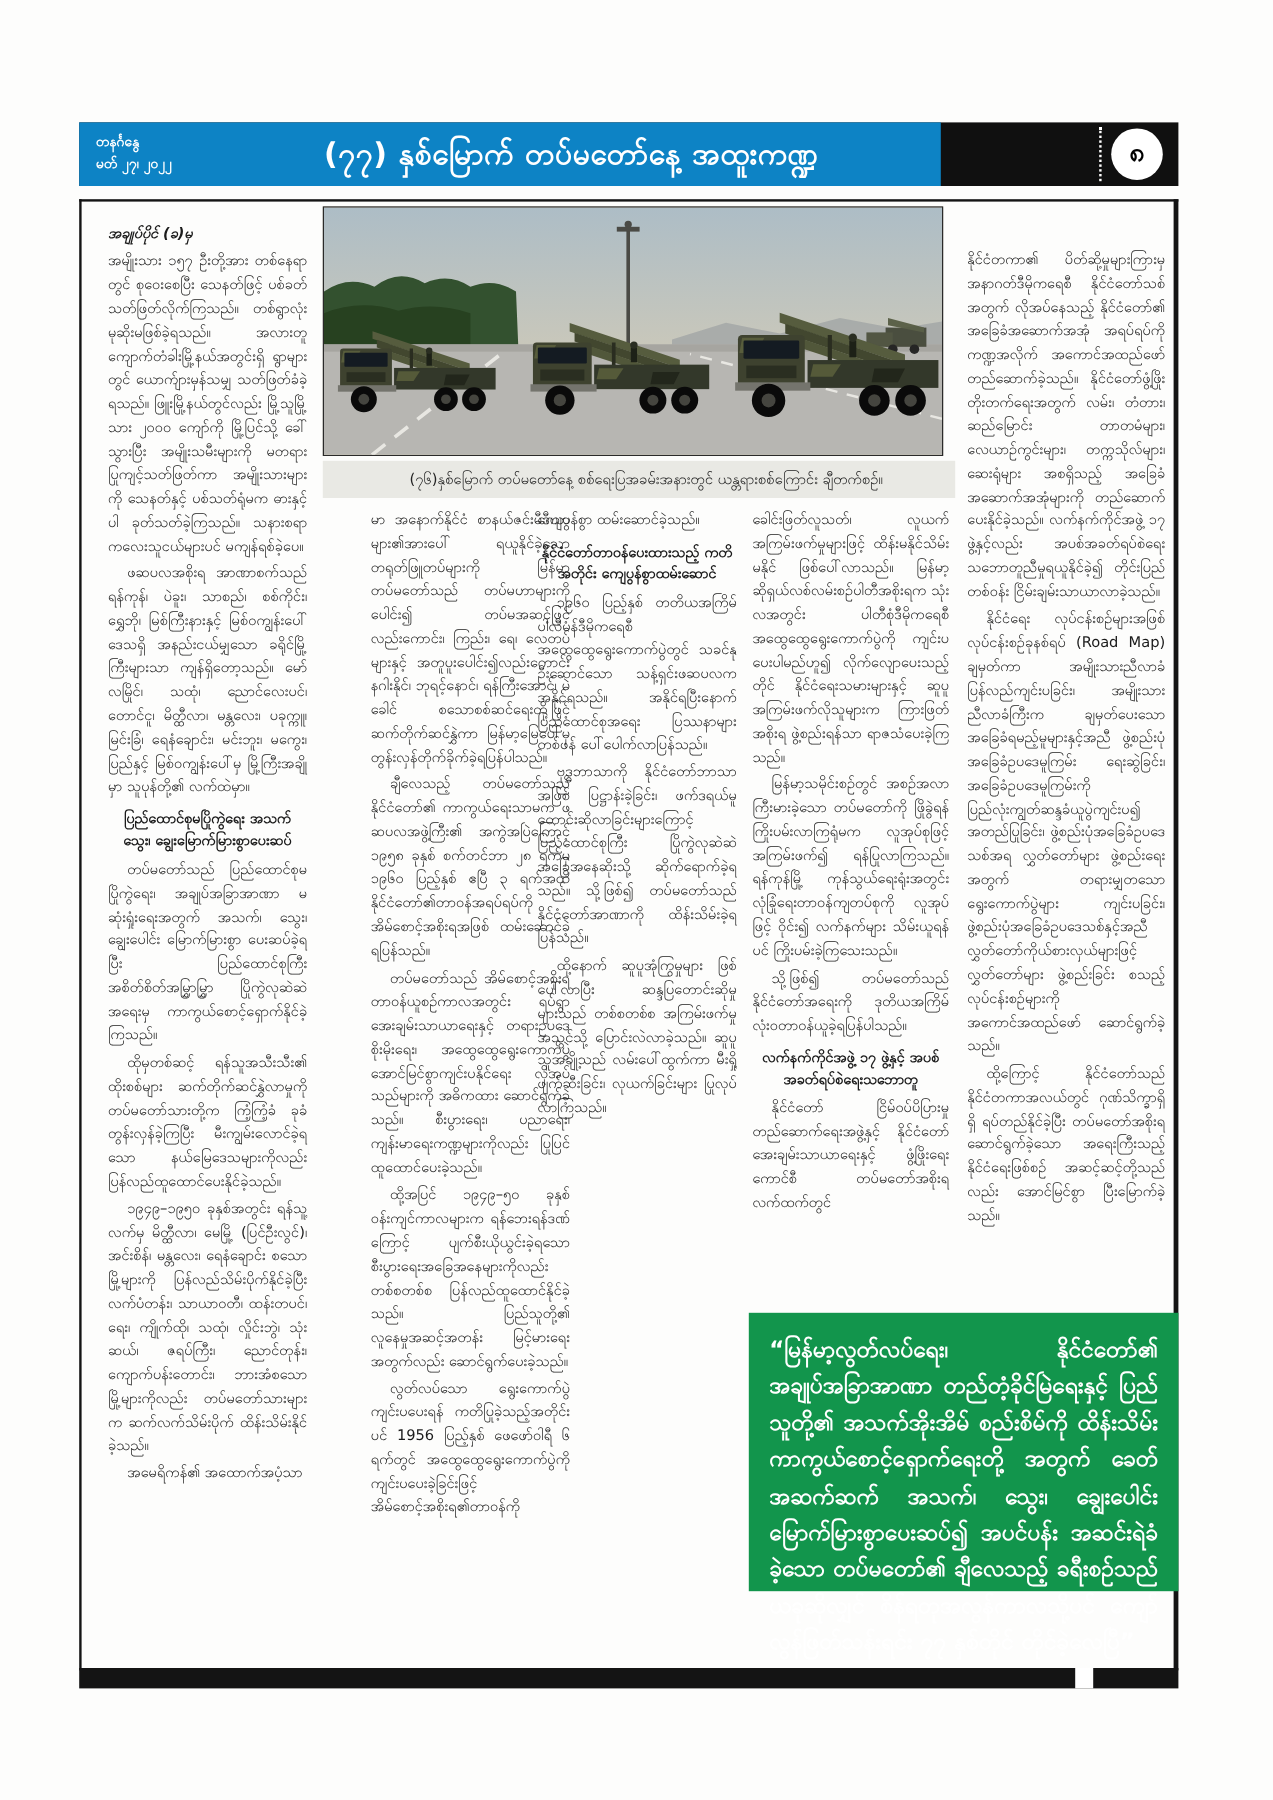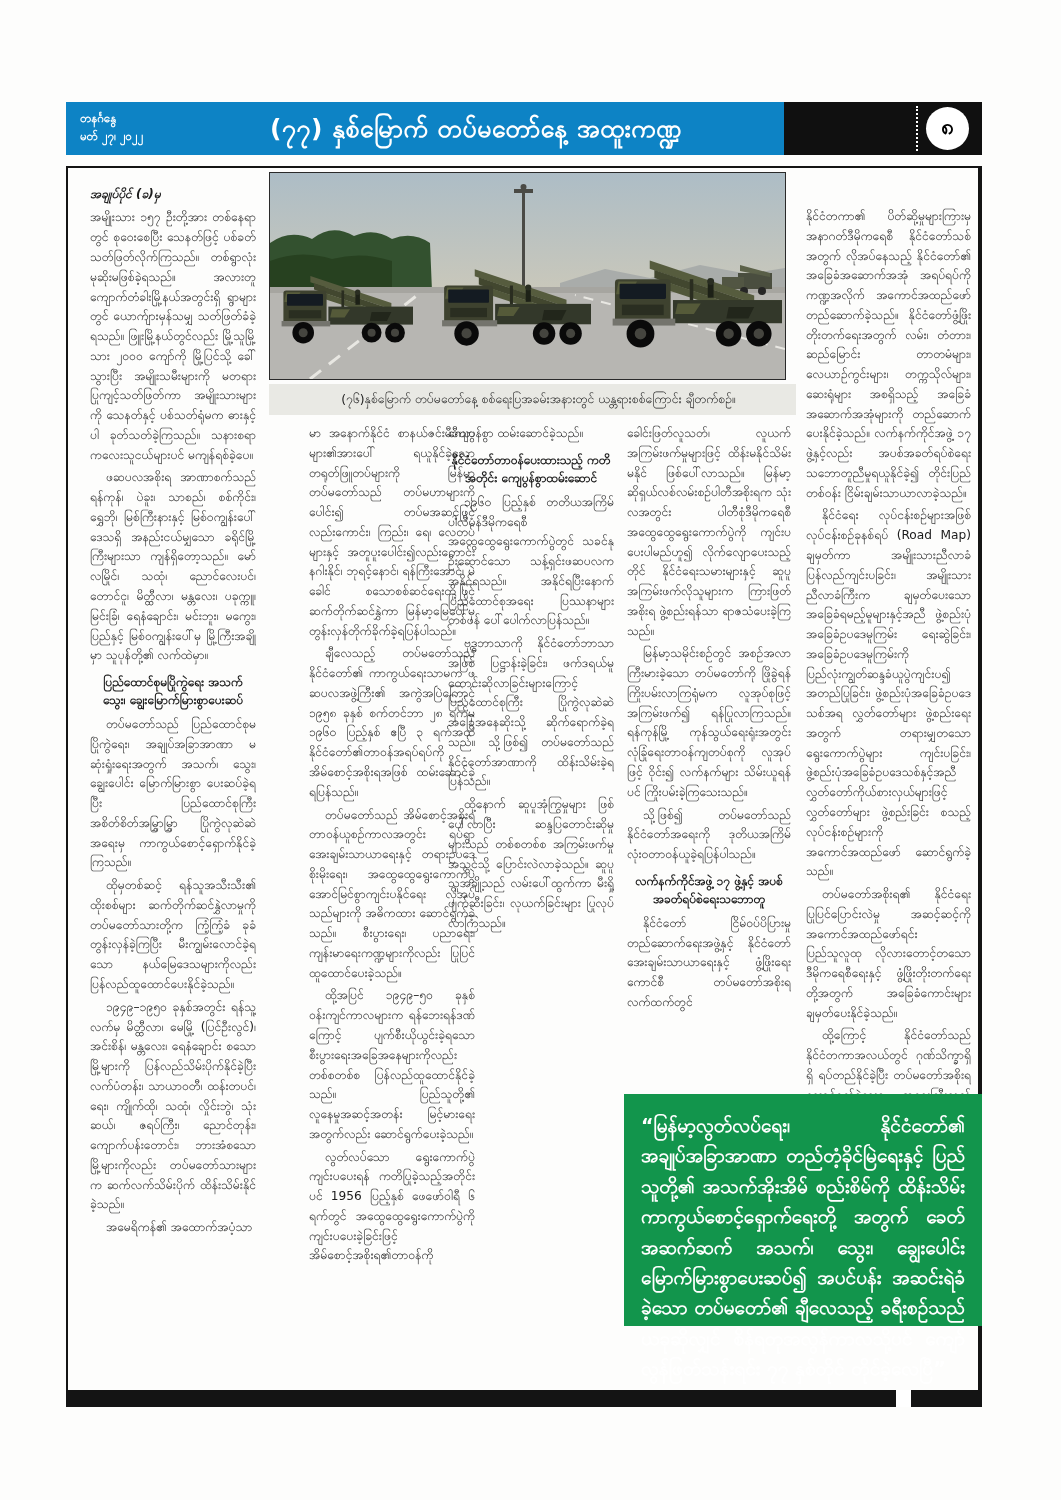--- a/index.html
+++ b/index.html
@@ -147,20 +147,19 @@
     <p class="para para-first">ခေါင်းဖြတ်လူသတ်၊ လူယက် အကြမ်းဖက်မှုများဖြင့် ထိန်းမနိုင်သိမ်းမနိုင် ဖြစ်ပေါ်လာသည်။ မြန်မာ့ဆိုရှယ်လစ်လမ်းစဉ်ပါတီအစိုးရက သုံးလအတွင်း ပါတီစုံဒီမိုကရေစီ အထွေထွေရွေးကောက်ပွဲကို ကျင်းပပေးပါမည်ဟူ၍ လိုက်လျောပေးသည့်တိုင် နိုင်ငံရေးသမားများနှင့် ဆူပူအကြမ်းဖက်လိုသူများက ကြားဖြတ်အစိုးရ ဖွဲ့စည်းရန်သာ ရာဇသံပေးခဲ့ကြသည်။</p>
     <p class="para">မြန်မာ့သမိုင်းစဉ်တွင် အစဉ်အလာကြီးမားခဲ့သော တပ်မတော်ကို ဖြိုခွဲရန် ကြိုးပမ်းလာကြရုံမက လူအုပ်စုဖြင့် အကြမ်းဖက်၍ ရန်ပြုလာကြသည်။ ရန်ကုန်မြို့ ကုန်သွယ်ရေးရုံးအတွင်း လုံခြုံရေးတာဝန်ကျတပ်စုကို လူအုပ်ဖြင့် ဝိုင်း၍ လက်နက်များ သိမ်းယူရန်ပင် ကြိုးပမ်းခဲ့ကြသေးသည်။</p>
     <p class="para">သို့ဖြစ်၍ တပ်မတော်သည် နိုင်ငံတော်အရေးကို ဒုတိယအကြိမ် လုံးဝတာဝန်ယူခဲ့ရပြန်ပါသည်။</p>
     <p class="subhead">လက်နက်ကိုင်အဖွဲ့ ၁၇ ဖွဲ့နှင့် အပစ်အခတ်ရပ်စဲရေးသဘောတူ</p>
     <p class="para">နိုင်ငံတော် ငြိမ်ဝပ်ပိပြားမှုတည်ဆောက်ရေးအဖွဲ့နှင့် နိုင်ငံတော်အေးချမ်းသာယာရေးနှင့် ဖွံ့ဖြိုးရေးကောင်စီ တပ်မတော်အစိုးရ လက်ထက်တွင်</p>
   </div>
 
   <div class="col col5">
     <p class="para para-first">နိုင်ငံတကာ၏ ပိတ်ဆို့မှုများကြားမှ အနာဂတ်ဒီမိုကရေစီ နိုင်ငံတော်သစ်အတွက် လိုအပ်နေသည့် နိုင်ငံတော်၏ အခြေခံအဆောက်အအုံ အရပ်ရပ်ကို ကဏ္ဍအလိုက် အကောင်အထည်ဖော် တည်ဆောက်ခဲ့သည်။ နိုင်ငံတော်ဖွံ့ဖြိုးတိုးတက်ရေးအတွက် လမ်း၊ တံတား၊ ဆည်မြောင်း တာတမံများ၊ လေယာဉ်ကွင်းများ၊ တက္ကသိုလ်များ၊ ဆေးရုံများ အစရှိသည့် အခြေခံအဆောက်အအုံများကို တည်ဆောက်ပေးနိုင်ခဲ့သည်။ လက်နက်ကိုင်အဖွဲ့ ၁၇ ဖွဲ့နှင့်လည်း အပစ်အခတ်ရပ်စဲရေး သဘောတူညီမှုရယူနိုင်ခဲ့၍ တိုင်းပြည်တစ်ဝန်း ငြိမ်းချမ်းသာယာလာခဲ့သည်။</p>
     <p class="para">နိုင်ငံရေး လုပ်ငန်းစဉ်များအဖြစ် လုပ်ငန်းစဉ်ခုနစ်ရပ် (Road Map) ချမှတ်ကာ အမျိုးသားညီလာခံ ပြန်လည်ကျင်းပခြင်း၊ အမျိုးသားညီလာခံကြီးက ချမှတ်ပေးသော အခြေခံရမည့်မူများနှင့်အညီ ဖွဲ့စည်းပုံအခြေခံဥပဒေမူကြမ်း ရေးဆွဲခြင်း၊ အခြေခံဥပဒေမူကြမ်းကို ပြည်လုံးကျွတ်ဆန္ဒခံယူပွဲကျင်းပ၍ အတည်ပြုခြင်း၊ ဖွဲ့စည်းပုံအခြေခံဥပဒေသစ်အရ လွှတ်တော်များ ဖွဲ့စည်းရေးအတွက် တရားမျှတသော ရွေးကောက်ပွဲများ ကျင်းပခြင်း၊ ဖွဲ့စည်းပုံအခြေခံဥပဒေသစ်နှင့်အညီ လွှတ်တော်ကိုယ်စားလှယ်များဖြင့် လွှတ်တော်များ ဖွဲ့စည်းခြင်း စသည့်လုပ်ငန်းစဉ်များကို အကောင်အထည်ဖော် ဆောင်ရွက်ခဲ့သည်။</p>
-    <p class="para">တပ်မတော်အစိုးရ၏ နိုင်ငံရေးပြုပြင်ပြောင်းလဲမှု အဆင့်ဆင့်ကို အကောင်အထည်ဖော်ရင်း ပြည်သူလူထု လိုလားတောင့်တသော ဒီမိုကရေစီရေးနှင့် ဖွံ့ဖြိုးတိုးတက်ရေးတို့အတွက် အခြေခံကောင်းများ ချမှတ်ပေးနိုင်ခဲ့သည်။</p>
     <p class="para">ထို့ကြောင့် နိုင်ငံတော်သည် နိုင်ငံတကာအလယ်တွင် ဂုဏ်သိက္ခာရှိရှိ ရပ်တည်နိုင်ခဲ့ပြီး တပ်မတော်အစိုးရ ဆောင်ရွက်ခဲ့သော အရေးကြီးသည့် နိုင်ငံရေးဖြစ်စဉ် အဆင့်ဆင့်တို့သည်လည်း အောင်မြင်စွာ ပြီးမြောက်ခဲ့သည်။</p>
 
   </div>
 
   <div class="quote-box">“မြန်မာ့လွတ်လပ်ရေး၊ နိုင်ငံတော်၏ အချုပ်အခြာအာဏာ တည်တံ့ခိုင်မြဲရေးနှင့် ပြည်သူတို့၏ အသက်အိုးအိမ် စည်းစိမ်ကို ထိန်းသိမ်းကာကွယ်စောင့်ရှောက်ရေးတို့ အတွက် ခေတ်အဆက်ဆက် အသက်၊ သွေး၊ ချွေးပေါင်း မြောက်မြားစွာပေးဆပ်၍ အပင်ပန်း အဆင်းရဲခံခဲ့သော တပ်မတော်၏ ချီလေသည့် ခရီးစဉ်သည် ယခုဆိုလျှင် စိန်ရတုအလွန်ကာလသို့ပင် ကျော်လွန်ဖြတ်သန်းရင်း ၇၇ နှစ်တိုင် တိုင်ခဲ့လေပြီ”</div>
 
 </div>
 
 </body></html>

